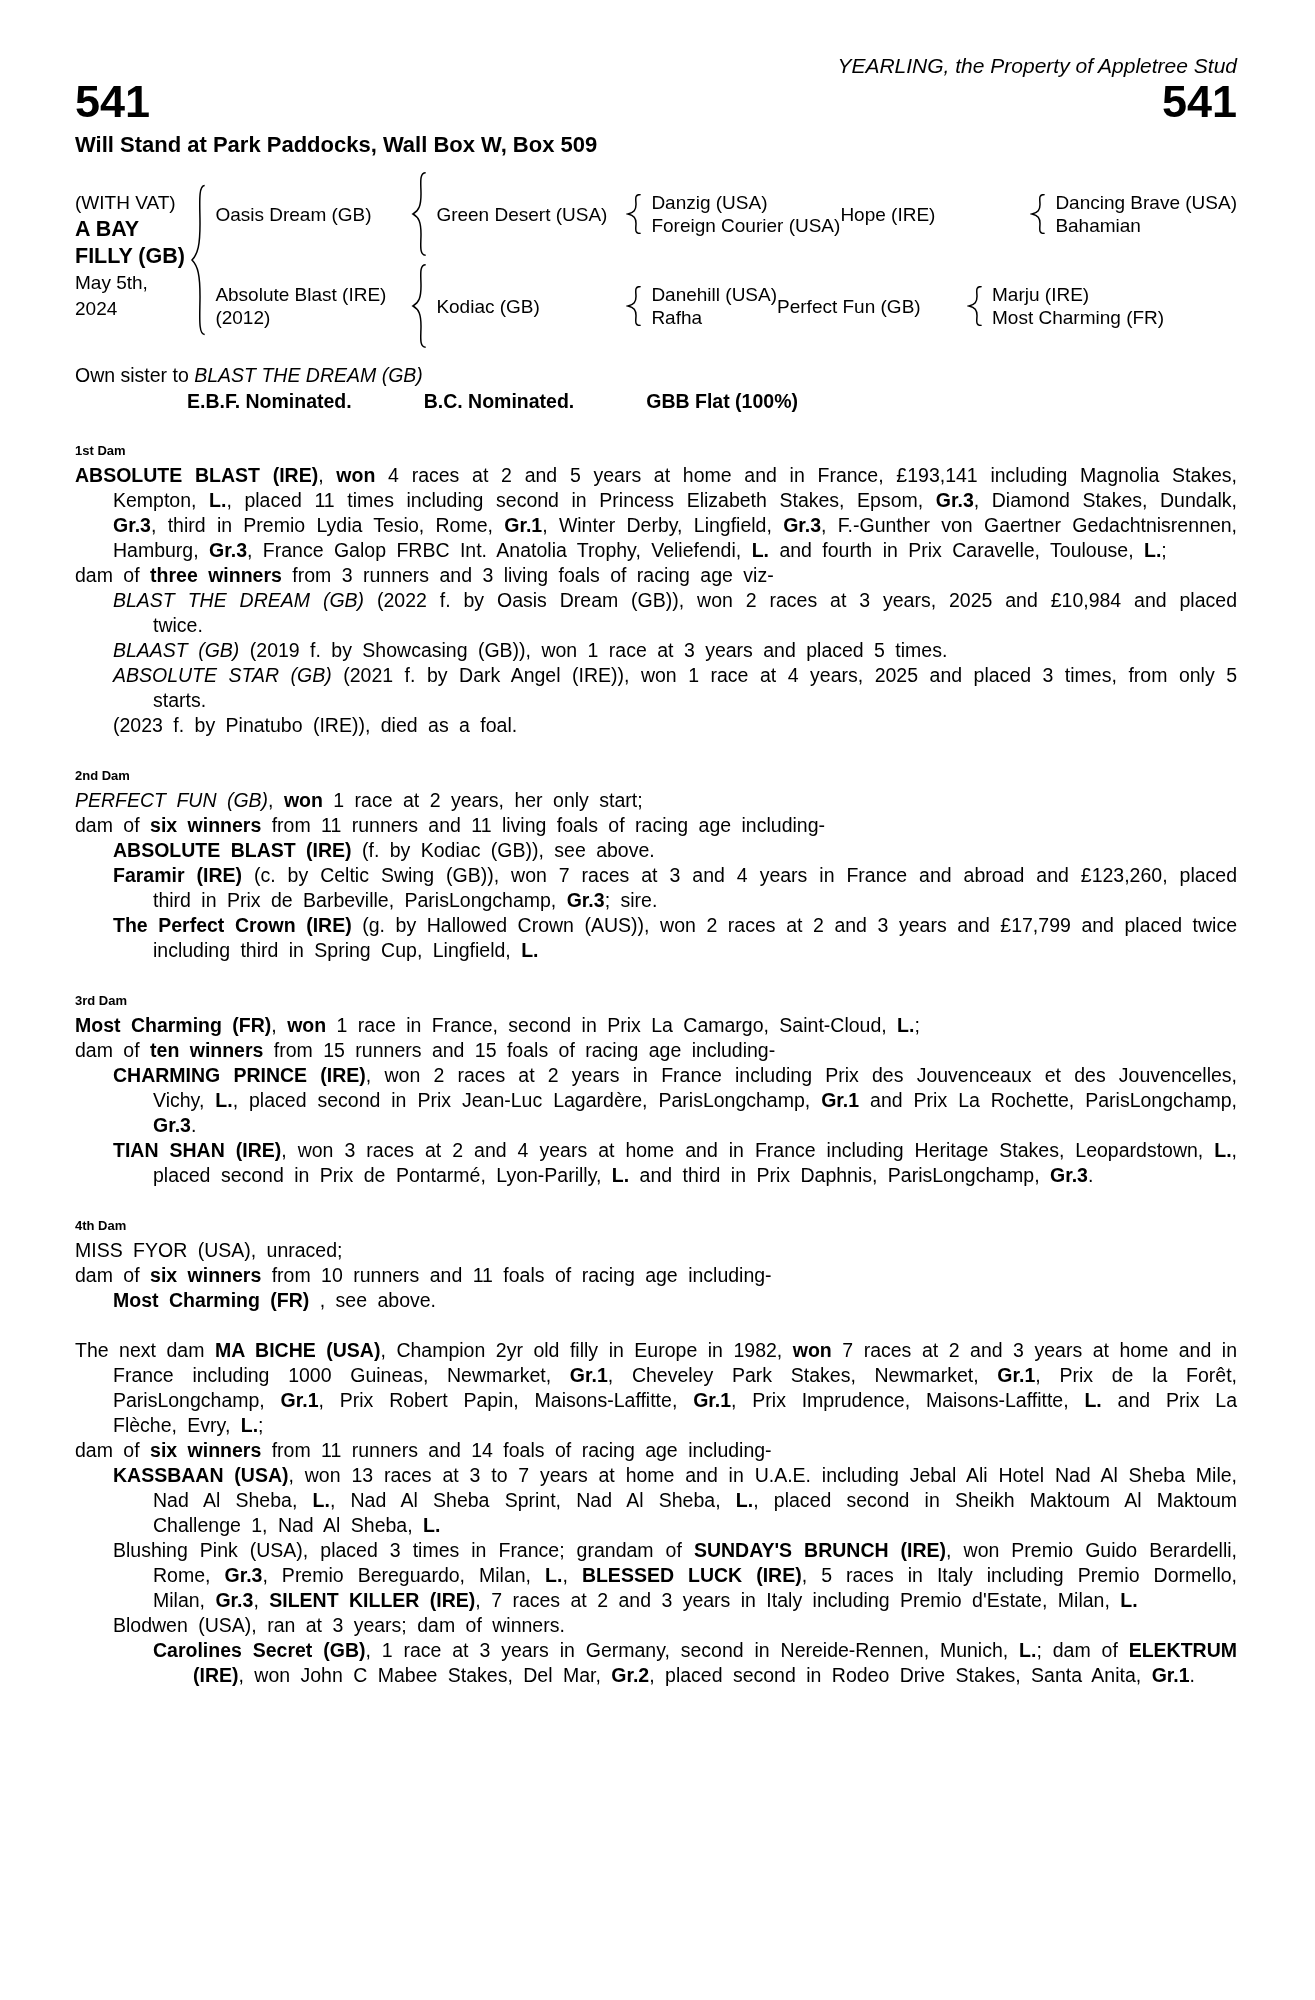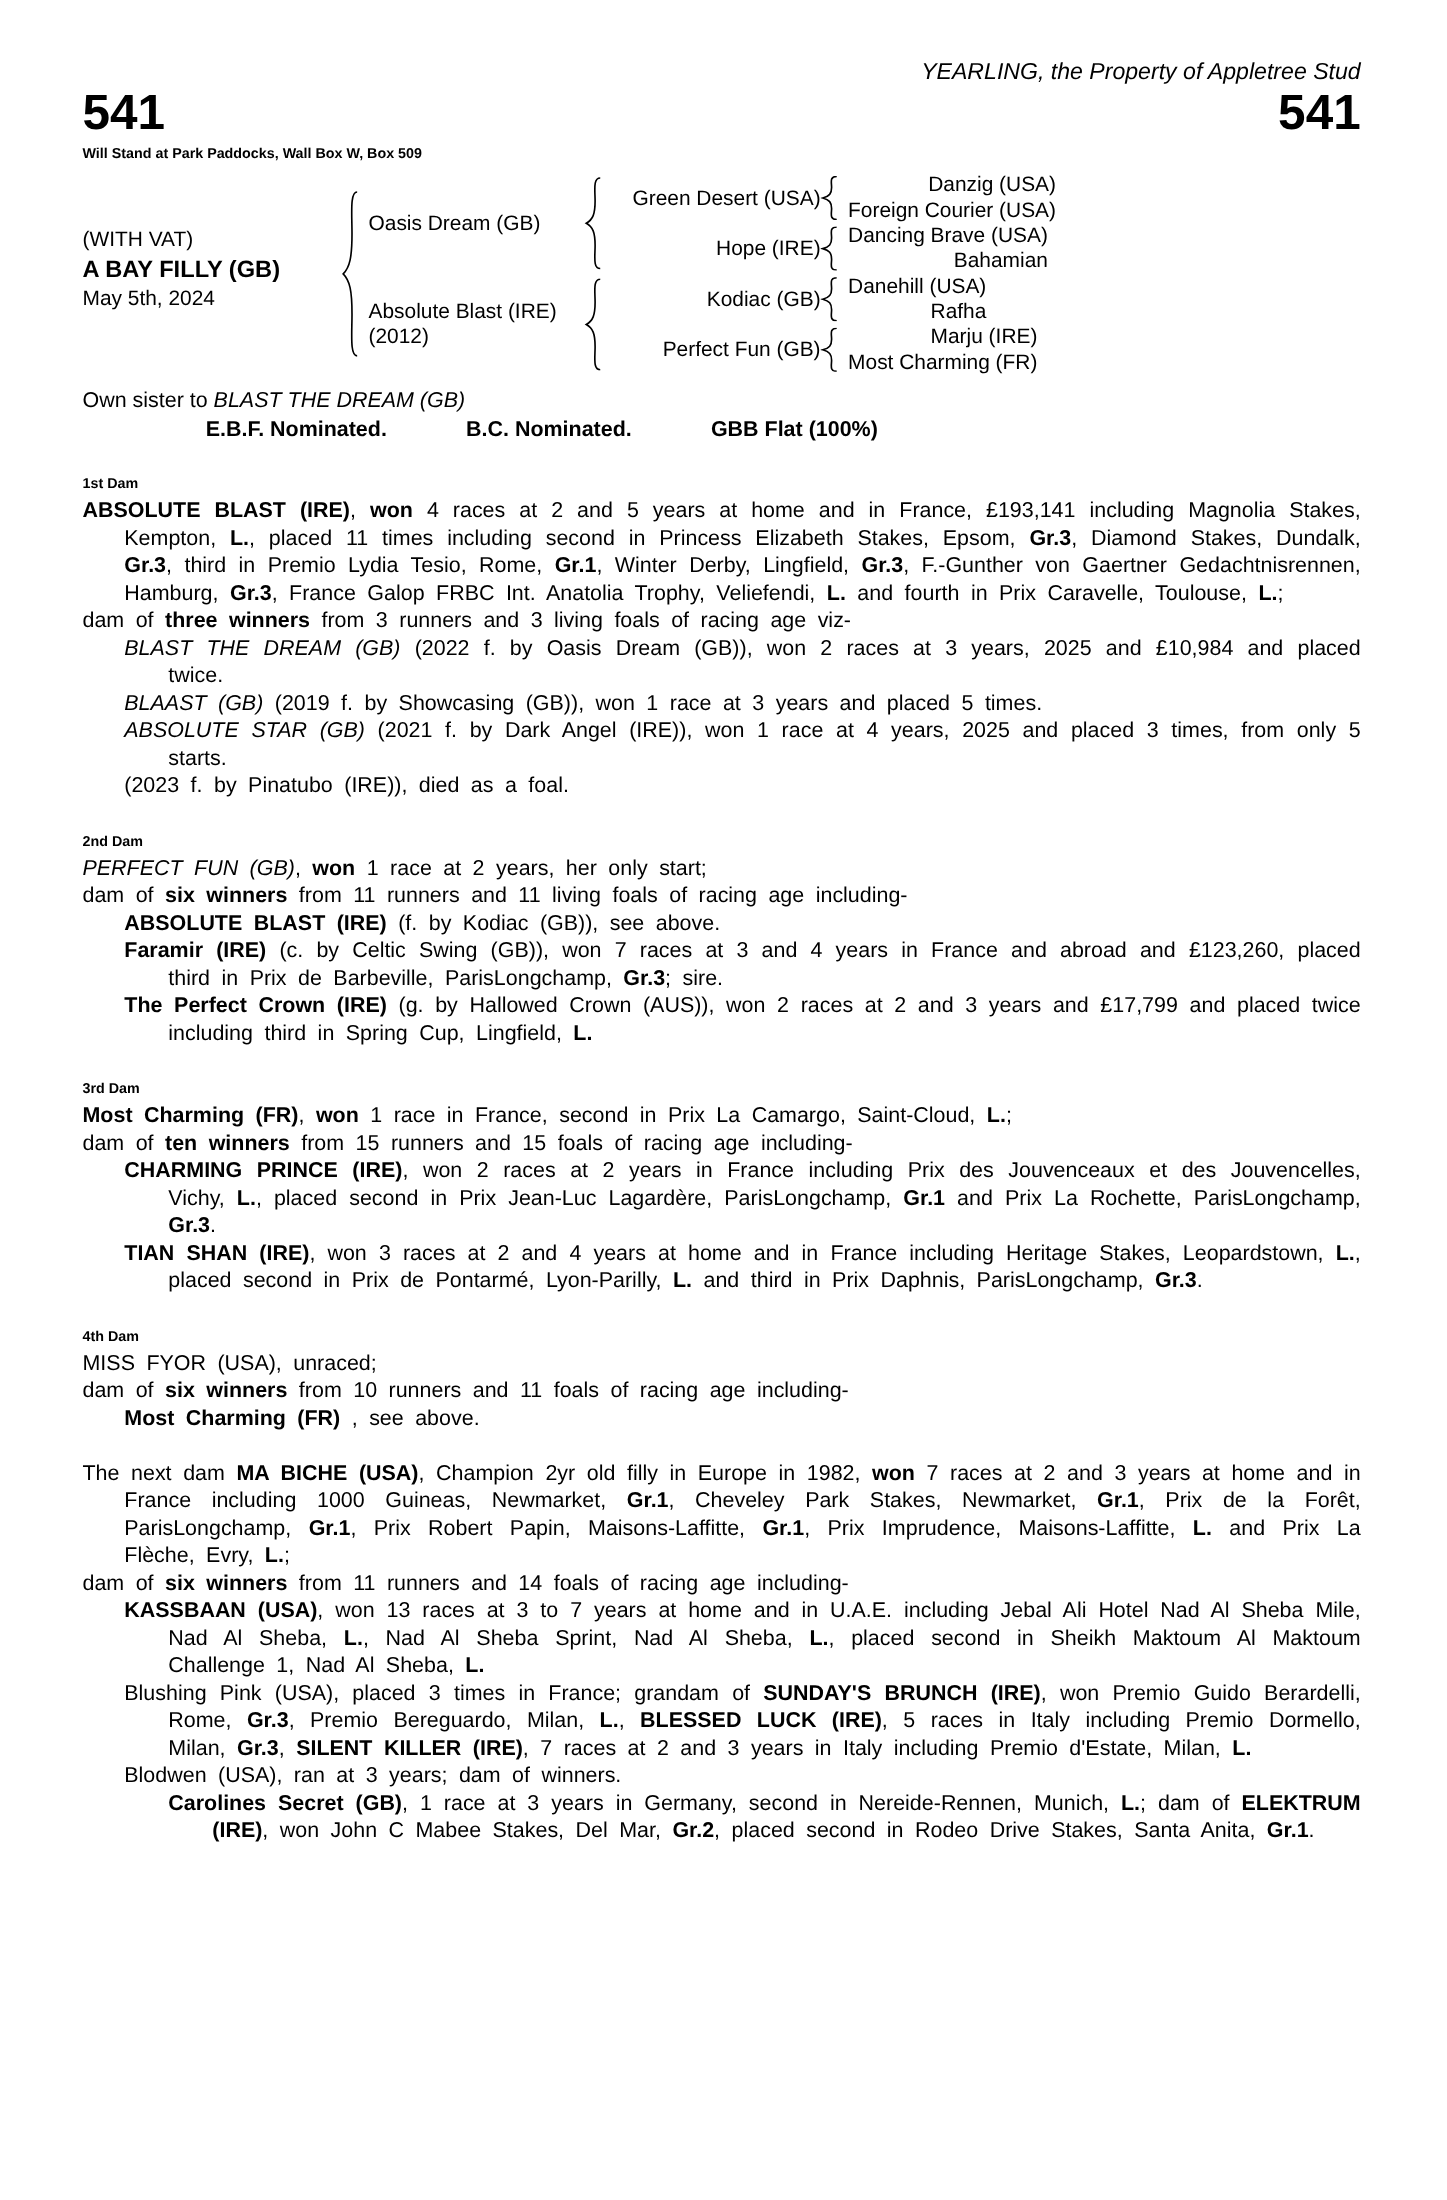--- a/index.html
+++ b/index.html
@@ -1,35 +1,35 @@
 <!DOCTYPE html>
 <html><head>
 <meta charset="utf-8">
 <title>Lot 541</title>
 <style>
   html,body{margin:0;padding:0;background:#fff;}
   body{width:1315px;height:2000px;font-family:"Liberation Sans",sans-serif;color:#000;-webkit-font-smoothing:antialiased;}
   .page{box-sizing:border-box;width:1315px;height:2000px;padding:54px 78px 0 75px;overflow:hidden;}
   .title{text-align:right;font-style:italic;font-size:21px;line-height:24px;}
   .lot-row{display:flex;justify-content:space-between;align-items:flex-start;font-weight:700;font-size:45px;line-height:44px;margin-top:2px;}
-  .stand-line{font-weight:700;font-size:13px;margin-top:8px;}
+  .stand-line{font-weight:700;font-size:22px;margin-top:8px;}
   
   .pedigree{display:flex;align-items:center;margin-top:10px;font-size:19px;line-height:23px;}
   .ped-left{width:235px;display:flex;flex-direction:column;justify-content:center;margin-top:-8px;}
   .ped-left .horse-name{font-weight:700;font-size:21.5px;line-height:27px;}
   .ped-left div{line-height:26px;}
   .brace{flex:0 0 16px;margin-right:9px;}
   .brace svg{display:block;width:16px;height:100%;}
   .b-main{height:152px;align-self:center;}
   .b-parent{height:84px;}
   .b-gp{height:40px;}
   .ped-parents{display:flex;flex-direction:column;}
   .ped-parent{display:flex;align-items:center;height:92px;}
   .parent-name{width:196px;}
-  .ped-gps{display:flex;flex-direction:column;text-align:right;}
+  .ped-gps{display:flex;flex-direction:row;}
   .ped-gp{display:flex;align-items:center;height:46px;}
   .gp-name{width:190px;}
   .ped-ggps{display:flex;flex-direction:column;justify-content:center;}
   .ggp-name{height:23px;line-height:23px;white-space:nowrap;}
   
   .center-col{width:835px;}
   .own-sister{text-align:left;margin-top:12px;font-size:19.5px;}
   .own-sister .i{font-style:italic;}
   .noms{display:flex;justify-content:center;gap:72px;font-weight:700;font-size:19.5px;margin-top:3px;}
   

